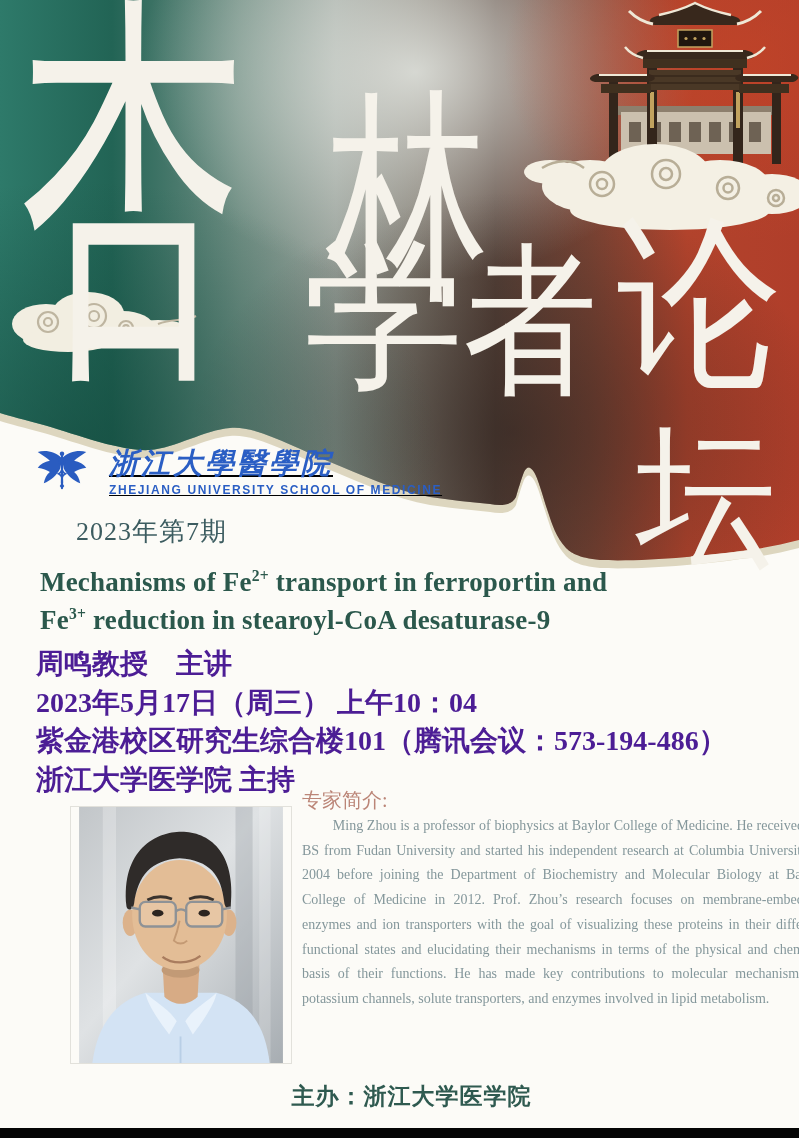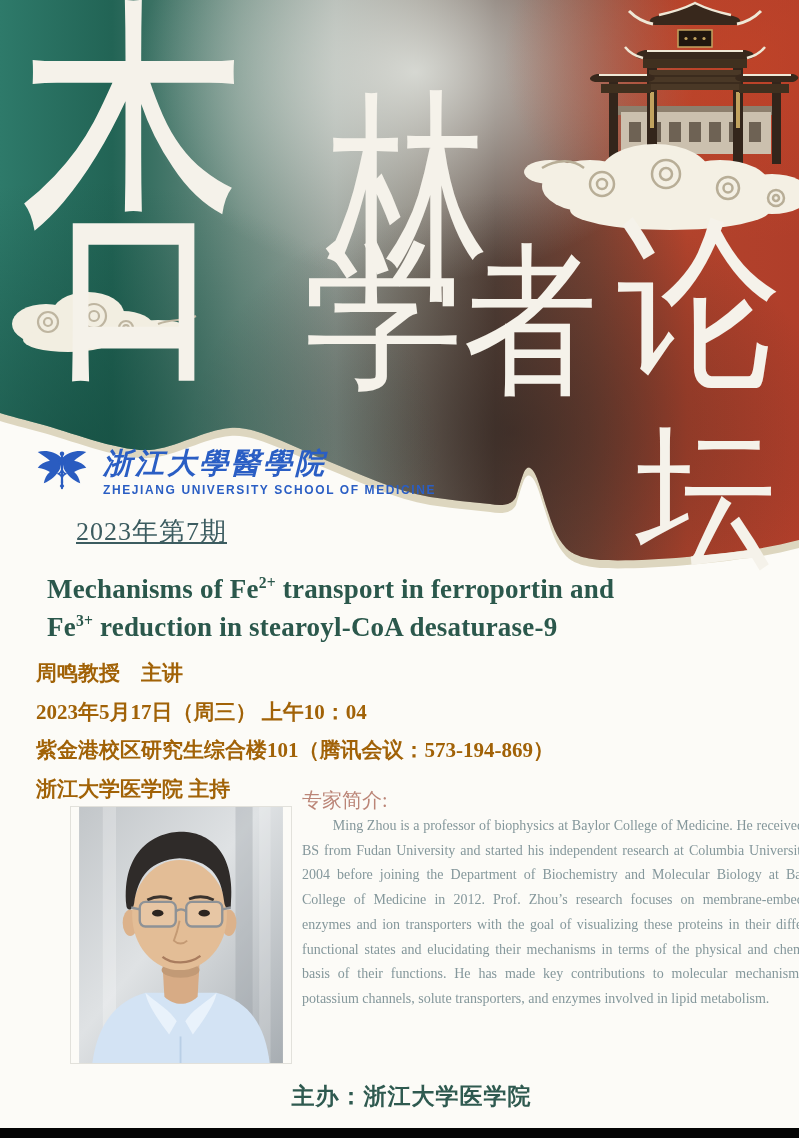--- a/index.html
+++ b/index.html
@@ -13,32 +13,32 @@
         font-family:"Liberation Serif","DejaVu Serif",serif;}
   .char-xing{left:20px;top:-8px;font-size:310px;transform:scale(0.72,1.30);}
   .char-lin {left:328px;top:86px;font-size:205px;transform:scale(0.78,1.10);}
   .char-xue {left:303px;top:236px;font-size:162px;}
   .char-zhe {left:463px;top:240px;font-size:160px;transform:scale(0.84,1.02);}
   .char-lun {left:617px;top:212px;font-size:170px;transform:scale(0.97,1.10);}
   .char-tan {left:636px;top:422px;font-size:152px;transform:scale(0.92,1.0);}
 
   
   .branding{position:absolute;left:36px;top:448px;}
-  .logo{display:flex;align-items:flex-start;gap:15px;}
+  .logo{display:flex;align-items:flex-start;gap:21px;text-decoration:underline;}
   .logo-txt{display:flex;flex-direction:column;}
   .logo-cn{font-size:29px;font-weight:bold;font-style:italic;color:#2a5ec4;letter-spacing:3px;line-height:1.1;}
   .logo-en{font-size:12px;font-weight:bold;color:#2a5ec4;letter-spacing:1.6px;margin-top:3px;
            font-family:"Liberation Sans","DejaVu Sans",sans-serif;}
-  .issue{margin:17px 0 0 40px;font-size:26px;color:#3c5c60;letter-spacing:1px;text-decoration:underline;}
+  .issue{margin:17px 0 0 40px;font-size:26px;color:#3c5c60;letter-spacing:1px;}
 
   
   .details{position:absolute;left:36px;top:556px;width:738px;}
-  .title{margin:11px;font-size:27px;font-weight:bold;color:#2b584c;line-height:31px;letter-spacing:0.2px;}
+  .title{margin:4px;font-size:27px;font-weight:bold;color:#2b584c;line-height:31px;letter-spacing:0.2px;}
   .title sup{font-size:58%;}
-  .info{margin:0;font-size:21px;font-weight:bold;color:#a16207;line-height:38.5px;}
+  .info{margin:0;font-size:28px;font-weight:bold;color:#4c1d95;line-height:38.5px;}
   .info-first{margin-top:9px;}
 
   
   .bio{position:absolute;left:34px;top:788px;width:754px;display:flex;padding-left:36px;}
   .photo{width:222px;height:258px;margin-top:18px;flex:0 0 auto;border:1px solid #e2e1db;box-sizing:border-box;}
   .photo svg{display:block;}
   .bio-right{margin-left:10px;width:523px;}
   .bio-label{font-size:20px;color:#bb8577;line-height:24px;margin:0 0 2px 0;}
   .bio-para{margin:0;font-size:14px;line-height:24.7px;color:#84979b;text-align:justify;text-indent:2.2em;}
 
@@ -212,21 +212,21 @@
         <div class="logo-en">ZHEJIANG UNIVERSITY SCHOOL OF MEDICINE</div>
       </div>
     </div>
     <div class="issue">2023年第7期</div>
   </section>
 
   <section class="details">
     <h1 class="title"><span><span>Mechanisms of Fe</span><sup>2+</sup><span> transport in ferroportin and</span></span><br><span><span>Fe</span><sup>3+</sup><span> reduction in stearoyl-CoA desaturase-9</span></span></h1>
     <p class="info info-first">周鸣教授　主讲</p>
     <p class="info">2023年5月17日（周三） 上午10：04</p>
-    <p class="info">紫金港校区研究生综合楼101（腾讯会议：573-194-869）</p>
+    <p class="info">紫金港校区研究生综合楼101（腾讯会议：573-194-486）</p>
     <p class="info">浙江大学医学院 主持</p>
   </section>
 
   <section class="bio">
     <div class="photo">
       <svg width="220" height="256" viewBox="0 0 215 270">
         <defs>
           <linearGradient id="pbg" x1="0" y1="0" x2="1" y2="1">
             <stop offset="0" stop-color="#c2c6c9"></stop>
             <stop offset="0.45" stop-color="#dfe2e4"></stop>

